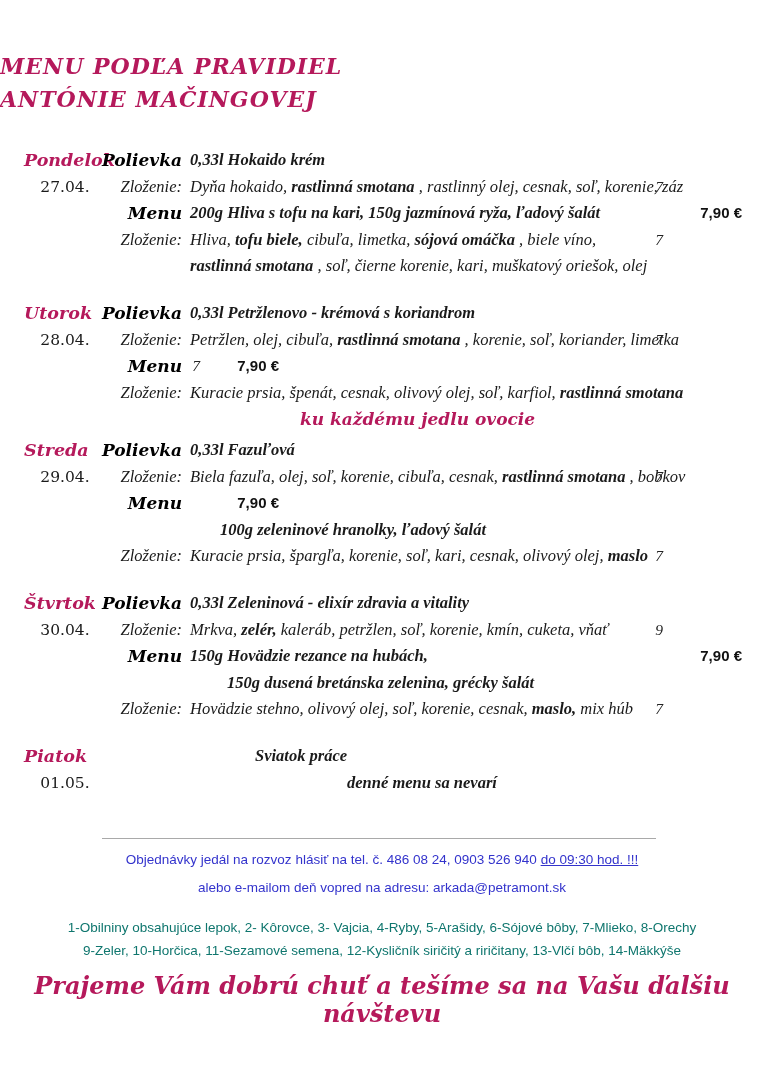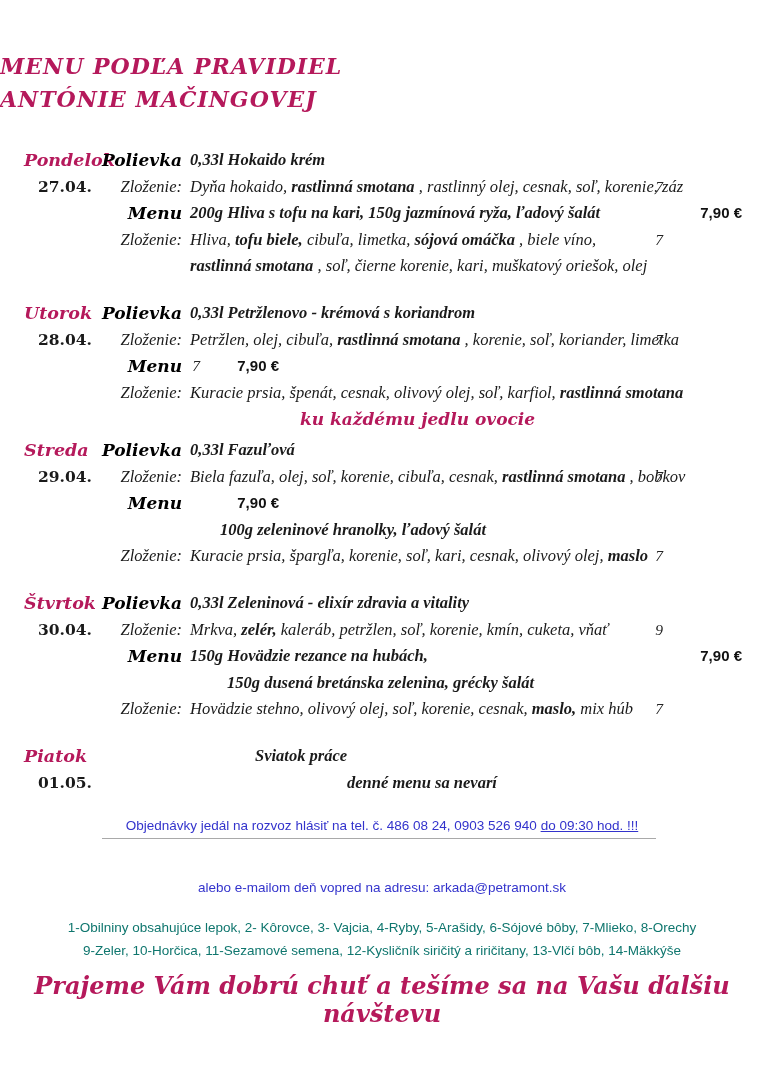--- a/index.html
+++ b/index.html
@@ -23,21 +23,21 @@
   .row{display:flex;height:26.6px;white-space:nowrap;}
   .cell-day{width:100px;flex:none;line-height:26.6px;}
   .day-name{
     display:block;padding-left:24px;
     font-family:"DejaVu Serif",serif;
     font-weight:700;font-style:italic;font-size:17.5px;
   }
   .day-date{
     display:block;padding-left:30px;text-align:center;
     font-family:"DejaVu Serif",serif;
-    font-weight:700;font-size:15.5px;color:#1a1a1a;
+    font-weight:400;font-size:15.5px;color:#1a1a1a;
   }
   .cell-label{
     width:82px;flex:none;text-align:right;line-height:26.6px;
   }
   .lbl-script{
     font-family:"DejaVu Serif",serif;
     font-weight:700;font-style:italic;font-size:17px;color:#000;
   }
   .lbl-zloz{
     font-family:"Liberation Serif",serif;
@@ -267,21 +267,21 @@
             <span class="day-date">01.05.</span>
           </div>
           <div class="cell-label lbl-zloz"></div>
           <div class="cell-content" style="padding-left: 165px;"><span class="b">denné menu sa nevarí</span></div>
         </div>
       </div>
     </div>
 
   <div class="rule"></div>
 
-  <div class="blue-line" style="top: 816px; color: rgb(51, 51, 204);">
+  <div class="blue-line" style="top: 850px; color: rgb(51, 51, 204);">
     <span>Objednávky jedál na rozvoz hlásiť na tel. č. 486 08 24, 0903 526 940 </span><span class="ul">do 09:30 hod. !!!</span>
   </div>
   <div class="blue-line" style="top: 878px; color: rgb(51, 51, 204);">alebo e-mailom deň vopred na adresu: arkada@petramont.sk</div>
 
   <div class="allergen-line" style="top:916px;">1-Obilniny obsahujúce lepok, 2- Kôrovce, 3- Vajcia, 4-Ryby, 5-Arašidy, 6-Sójové bôby, 7-Mlieko, 8-Orechy</div>
   <div class="allergen-line" style="top:939px;">9-Zeler, 10-Horčica, 11-Sezamové semena, 12-Kysličník siričitý a riričitany, 13-Vlčí bôb, 14-Mäkkýše</div>
 
   <div class="closing" style="color: rgb(181, 25, 91);">Prajeme Vám dobrú chuť a tešíme sa na Vašu ďalšiu návštevu</div>
 
 </div>

